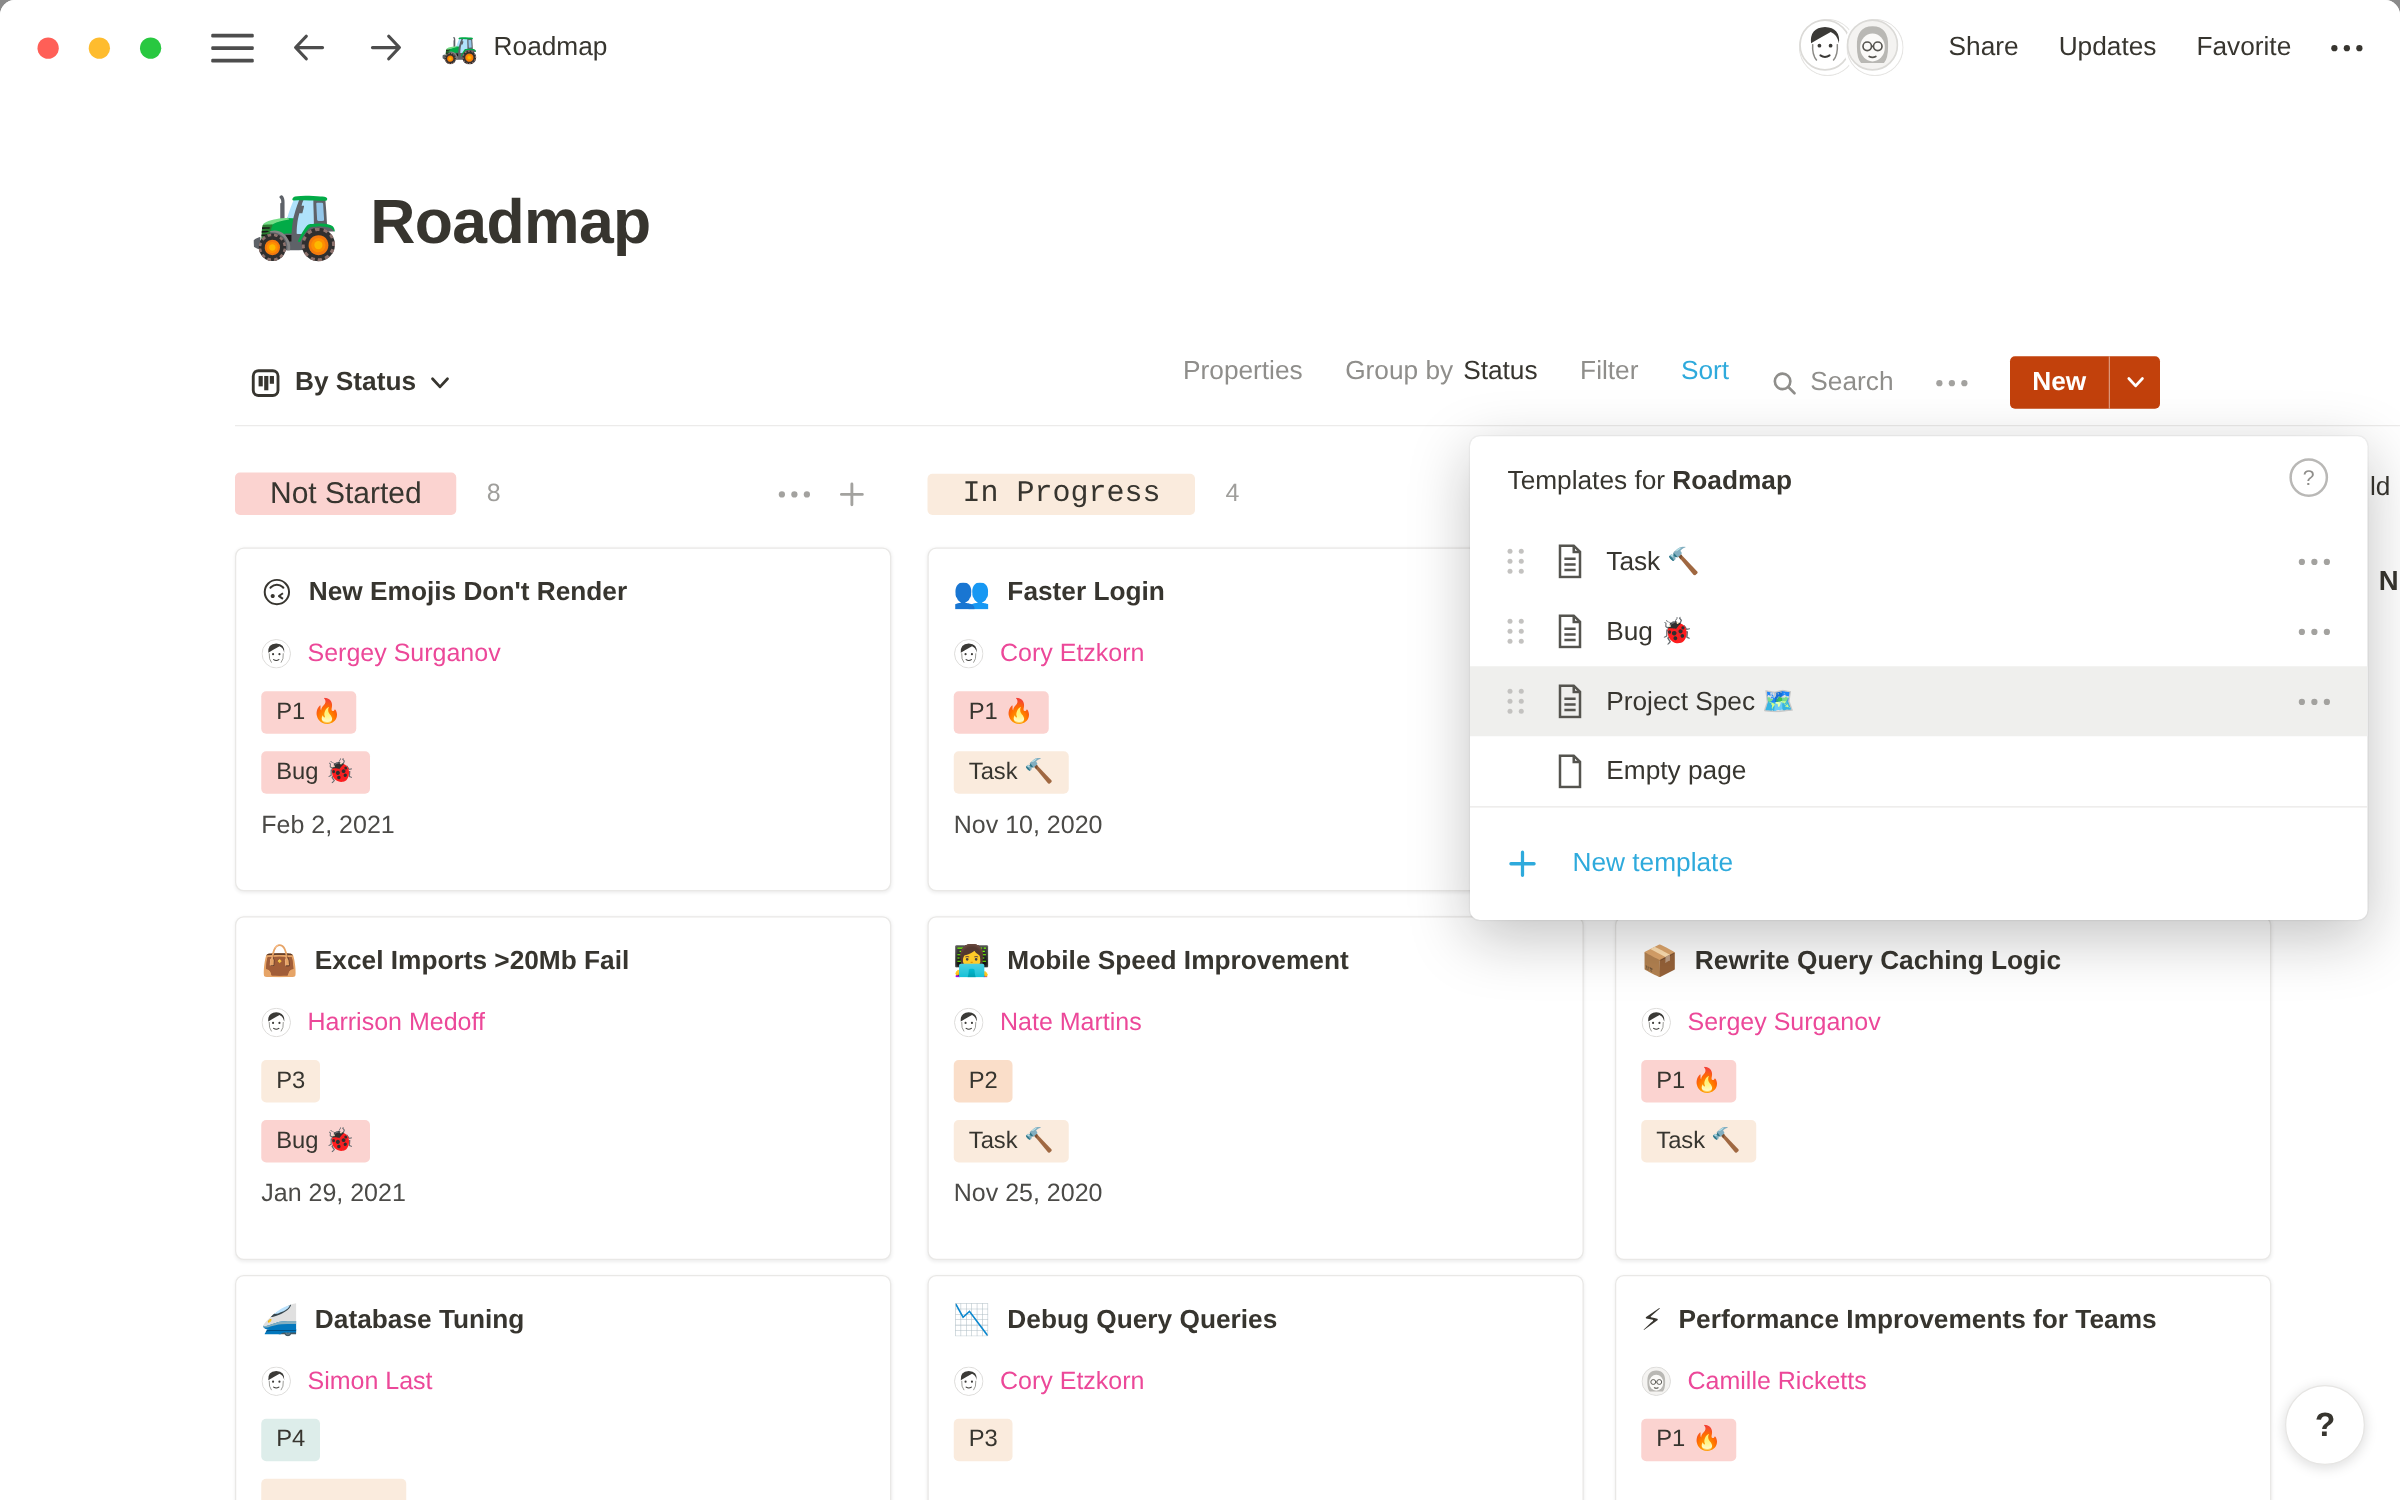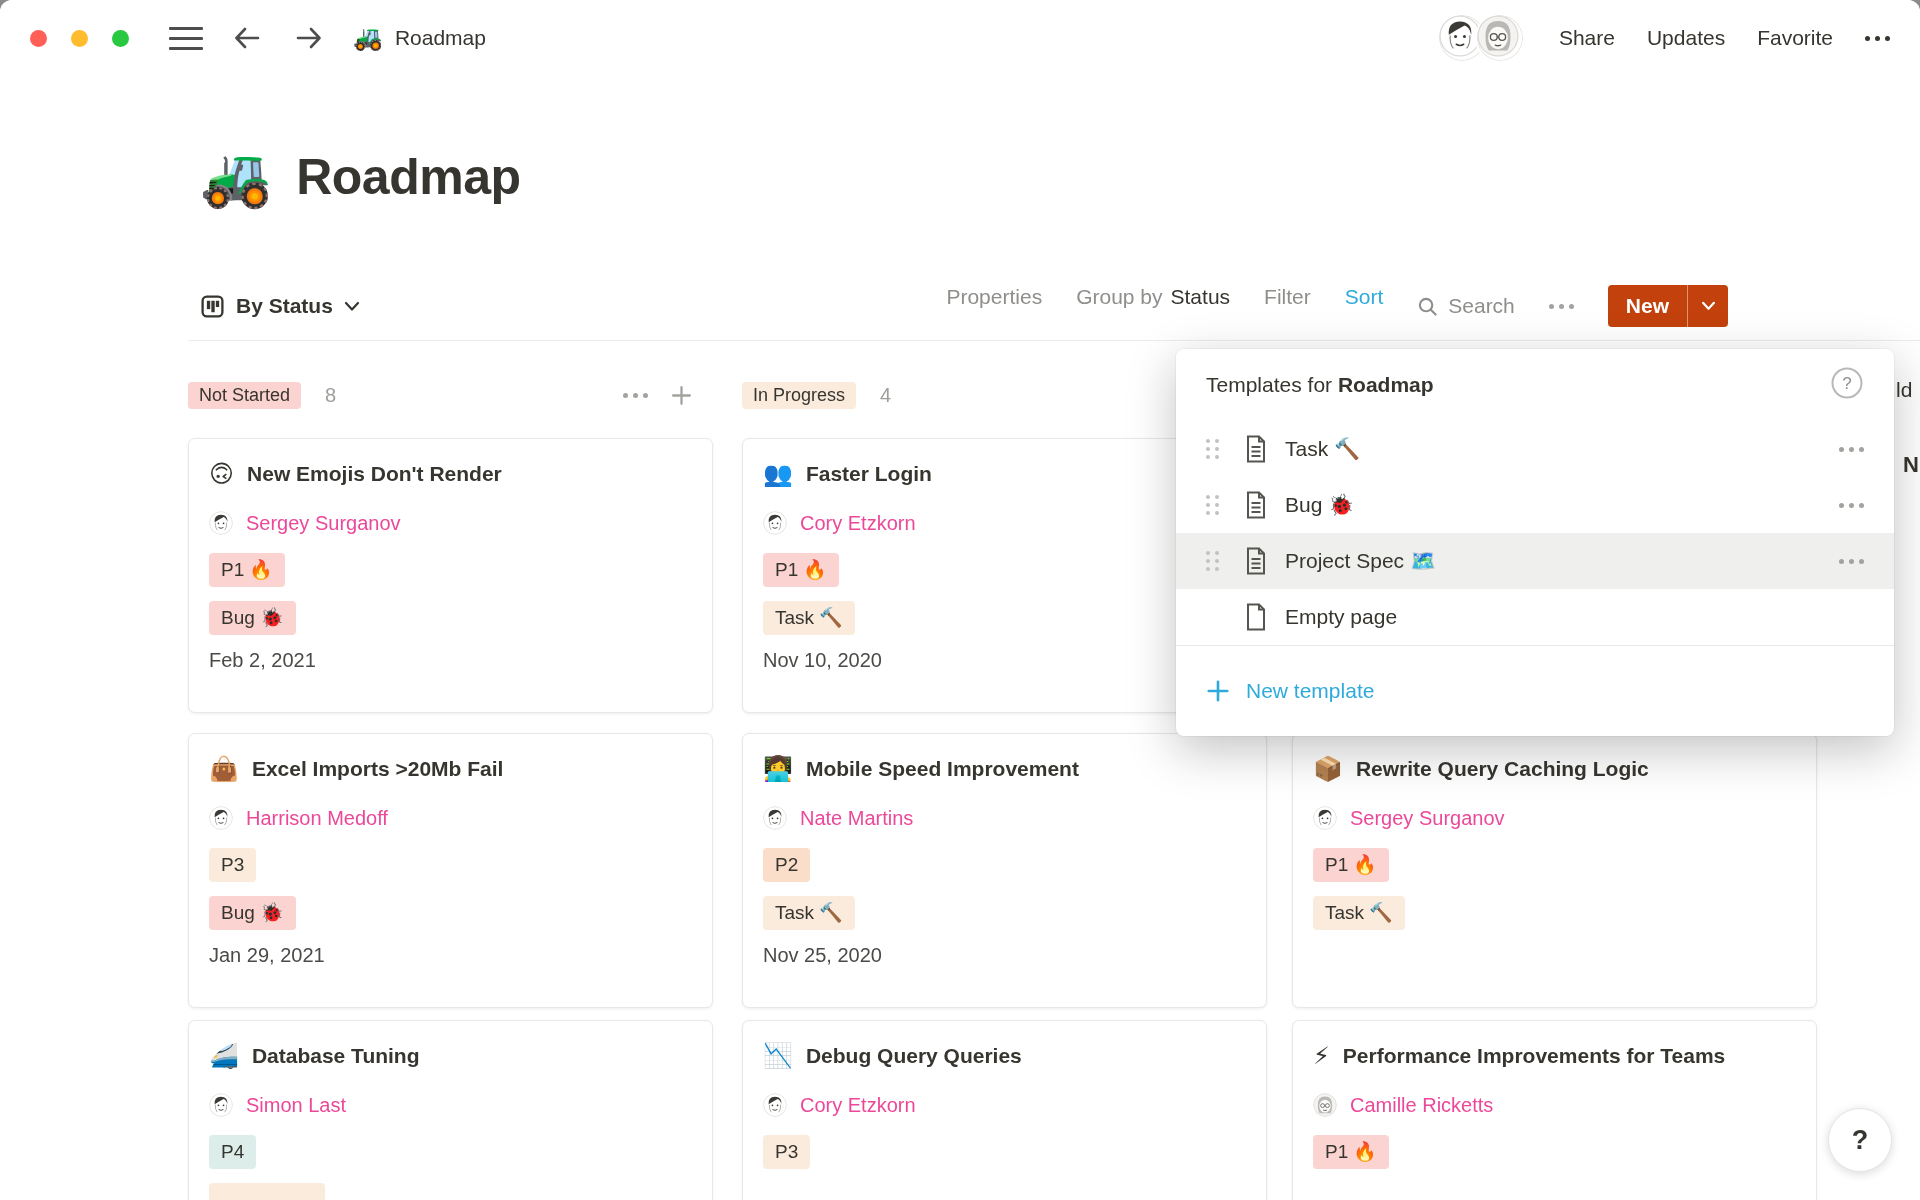--- a/index.html
+++ b/index.html
@@ -47,21 +47,21 @@
   .searchbox{display:flex;align-items:center;gap:10px;cursor:pointer;}
   .new-btn{display:flex;align-items:stretch;background:#c2410c;border-radius:4px;overflow:hidden;height:42px;cursor:pointer;}
   .new-btn .label{color:#fff;font-weight:700;font-size:21px;display:flex;align-items:center;padding:0 18px;}
   .new-btn .sep{width:1px;background:rgba(255,255,255,0.45);}
   .new-btn .chev{display:flex;align-items:center;justify-content:center;width:40px;}
 
   
   .column{position:absolute;top:378px;width:527px;}
   .col-1{left:188px;} .col-2{left:742px;} .col-3{left:1292px;}
   .col-head{display:flex;align-items:center;height:34px;}
-  .col-badge{font-size:18px;padding:3px 11px;border-radius:4px;}
+  .col-badge{font-size:24px;padding:3px 28px;border-radius:4px;}
   .col-count{color:#9F9E9B;font-size:20px;margin-left:24px;}
   .col-actions{margin-left:auto;display:flex;align-items:center;gap:22px;margin-right:22px;}
   .card{position:absolute;left:0;width:525px;background:#fff;border:1px solid #E9E8E6;border-radius:7px;
         box-shadow:0 1px 3px rgba(15,15,15,0.07);padding:20px 20px 0 20px;box-sizing:border-box;cursor:pointer;}
   .card.slot1{top:60px;height:275px;} .card.slot2{top:355px;height:275px;} .card.slot3{top:642px;height:275px;}
   .card-title{display:flex;align-items:flex-start;gap:13px;font-size:21px;font-weight:700;line-height:30px;}
   .card-title .emoji{font-size:24px;line-height:30px;}
   .assignee{display:flex;align-items:center;gap:13px;margin-top:22px;font-size:20px;color:#ec4899;}
   .assignee .av{width:24px;height:24px;border-radius:50%;overflow:hidden;flex:none;}
   .badges{margin-top:18px;}
@@ -75,21 +75,21 @@
          box-shadow:0 0 0 1px rgba(15,15,15,0.04), 0 14px 48px rgba(15,15,15,0.25);overflow:hidden;padding-bottom:0;}
   .popup-head{height:72px;display:flex;align-items:center;padding:0 30px;font-size:21px;}
   .popup-head b{font-weight:700;}
   .popup-row{height:56px;display:flex;align-items:center;padding:0 30px;font-size:21px;cursor:pointer;}
   .popup-row.active{background:#EFEFED;}
   .drag-handle{width:16px;display:grid;grid-template-columns:4px 4px;gap:4px 5px;margin-right:22px;flex:none;}
   .drag-handle i{width:4px;height:4px;border-radius:50%;background:#C3C2C0;display:block;}
   .drag-spacer{width:38px;flex:none;}
   .page-ic{margin-right:17px;flex:none;display:flex;}
   .popup-row .row-dots{margin-left:auto;}
-  .popup-foot{border-top:1px solid #E9E8E6;height:90px;display:flex;align-items:center;padding:0 30px;gap:16px;color:#2EAADC;font-size:21px;cursor:pointer;}
+  .popup-foot{border-top:1px solid #E9E8E6;height:90px;display:flex;align-items:center;padding:0 30px;gap:28px;color:#2EAADC;font-size:21px;cursor:pointer;}
   .help-q{margin-left:auto;}
 
   
   .edge-frag{position:absolute;z-index:10;color:#37352F;}
   .frag-a{left:1896px;top:378px;font-size:21px;}
   .frag-b{left:1903px;top:452px;font-size:22px;font-weight:700;}
   .help-fab{position:absolute;right:28px;bottom:28px;width:62px;height:62px;border-radius:50%;background:#fff;z-index:60;
             border:1px solid #E6E5E3;box-shadow:0 2px 10px rgba(15,15,15,0.15);display:flex;align-items:center;justify-content:center;
             font-size:27px;font-weight:700;color:#37352F;cursor:pointer;}
   .emoji{font-family:"DejaVu Sans", sans-serif;}
@@ -290,21 +290,21 @@
         </div>
       <div class="badges">
         <span class="badge" style="background-color: rgb(221, 237, 234);">P4</span>
         <span class="badge empty-badge" style="background-color: rgb(250, 235, 221);"></span>
       </div>
     </div>
   </div>
 
   <div class="column col-2">
     <div class="col-head">
-      <span class="col-badge" style="background-color: rgb(250, 235, 221);">In Progress</span>
+      <span class="col-badge" style="background-color: rgb(250, 235, 221); font-family: Liberation Mono, monospace;">In Progress</span>
       <span class="col-count">4</span>
     </div>
 
     <div class="card slot1">
       <div class="card-title">
           <span class="emoji">👥</span>
           <span>Faster Login</span>
         </div>
       <div class="assignee">
           <span class="av"><svg width="24" height="24" viewBox="0 0 32 32">

